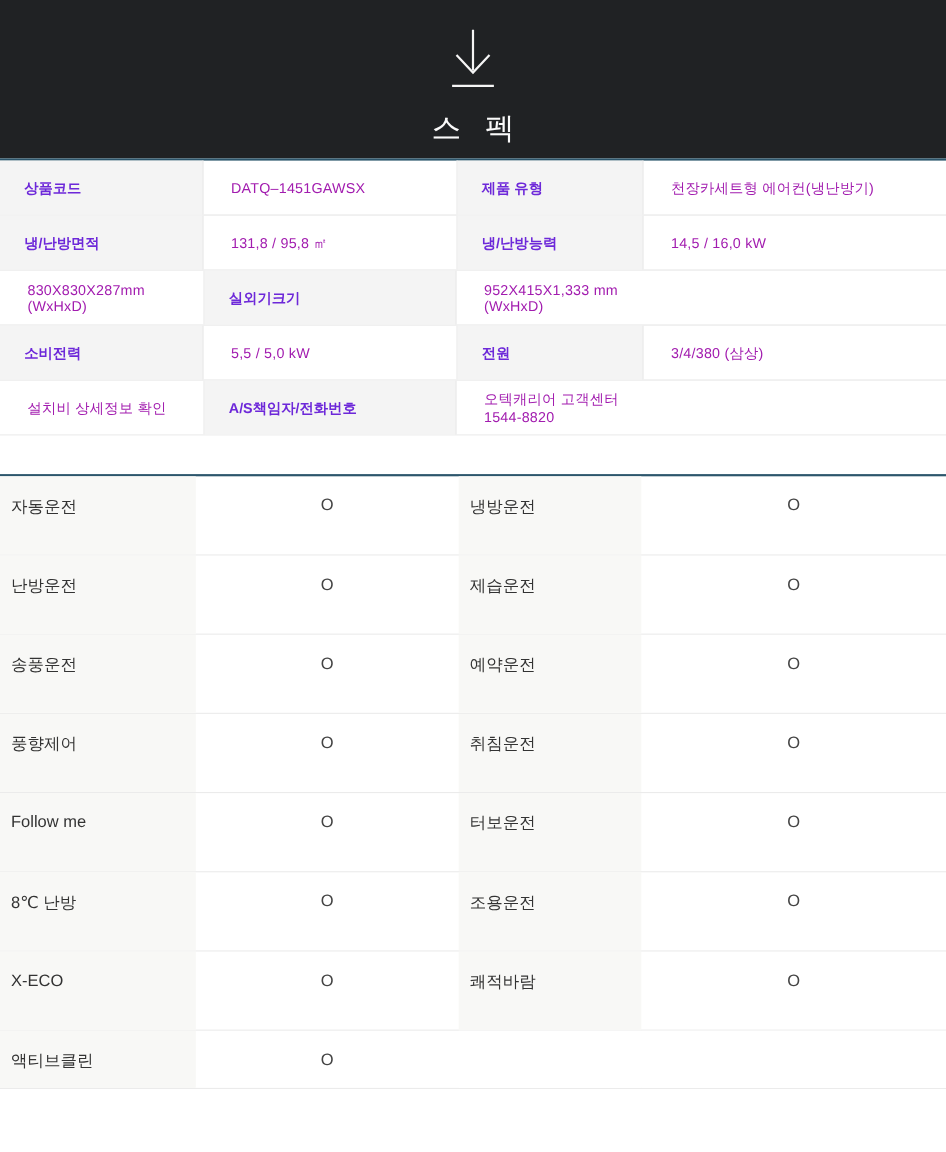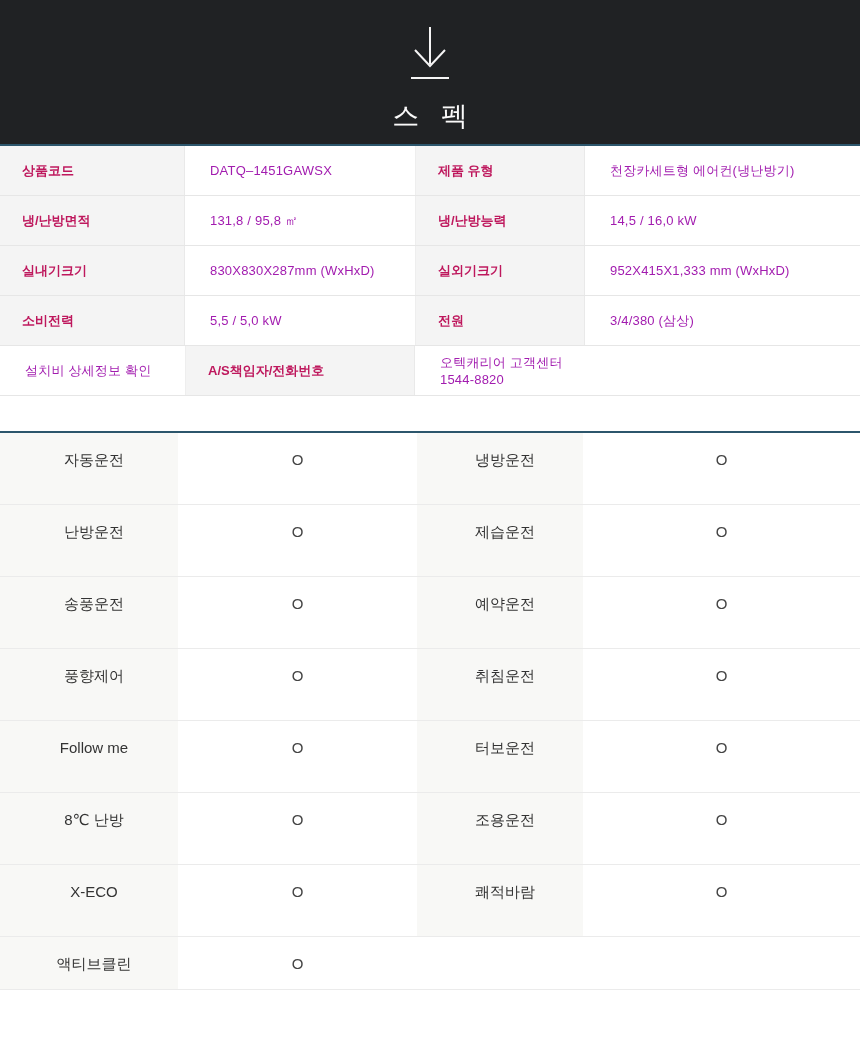--- a/index.html
+++ b/index.html
@@ -34,21 +34,21 @@
     height:49px;
     border-bottom:1px solid #e6e6e6;
     font-size:13px;
   }
   .s-label {
     background:#f4f4f4;
     display:flex; align-items:center;
     padding-left:22px;
     box-sizing:border-box;
     font-weight:bold;
-    color:#be185d;
+    color:#6d28d9;
     border-right:1px solid #e9e9e9;
   }
   .s-label2 { border-left:1px solid #eeeeee; }
   .s-value {
     display:flex; align-items:center;
     padding-left:25px;
     box-sizing:border-box;
     color:#a21caf;
     letter-spacing:0.2px;
   }
@@ -63,21 +63,20 @@
     height:71px;
     border-bottom:1px solid #ebebeb;
     font-size:15px;
     color:#333333;
   }
   .feature-row.last { height:52px; }
   .f-label {
     background:#f8f8f6;
     padding:18px 0 0 10px;
     box-sizing:border-box;
-    text-align:center;
   }
   .f-value {
     text-align:center;
     padding-top:18px;
     box-sizing:border-box;
     color:#444444;
   }
   .f-label.empty, .f-value.empty { background:#ffffff; }
 </style>
 </head>
@@ -103,21 +102,20 @@
         <div class="s-label s-label2">제품 유형</div>
         <div class="s-value">천장카세트형 에어컨(냉난방기)</div>
       </div>
       <div class="spec-row">
         <div class="s-label">냉/난방면적</div>
         <div class="s-value">131,8 / 95,8 ㎡</div>
         <div class="s-label s-label2">냉/난방능력</div>
         <div class="s-value">14,5 / 16,0 kW</div>
       </div>
       <div class="spec-row">
-        <div class="s-label">실내기크기</div>
         <div class="s-value">830X830X287mm (WxHxD)</div>
         <div class="s-label s-label2">실외기크기</div>
         <div class="s-value">952X415X1,333 mm (WxHxD)</div>
       </div>
       <div class="spec-row">
         <div class="s-label">소비전력</div>
         <div class="s-value">5,5 / 5,0 kW</div>
         <div class="s-label s-label2">전원</div>
         <div class="s-value">3/4/380 (삼상)</div>
       </div>

